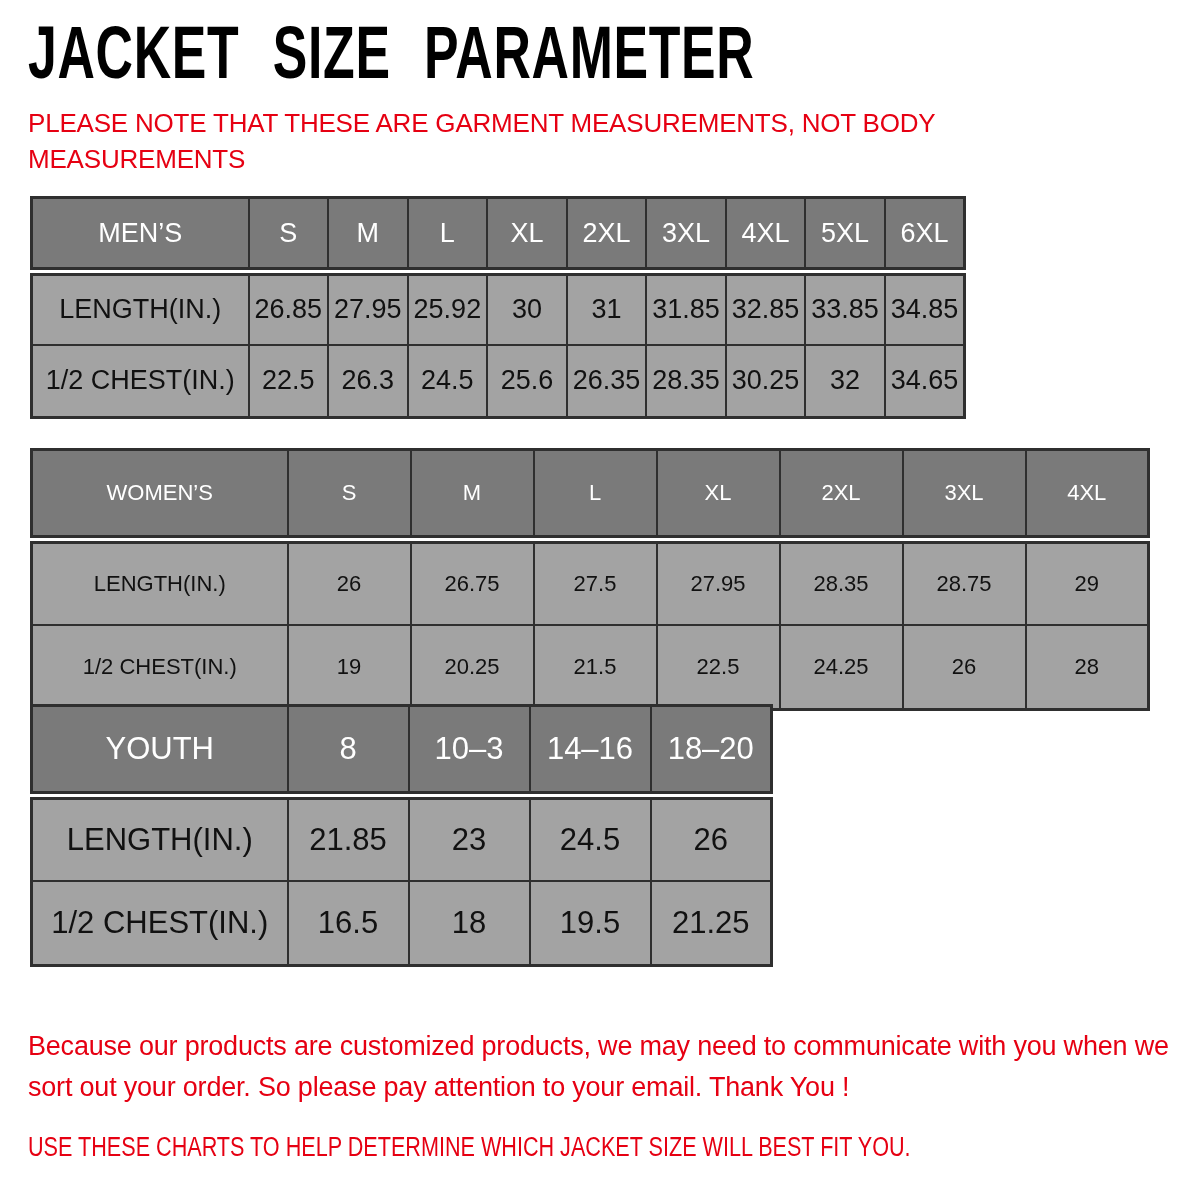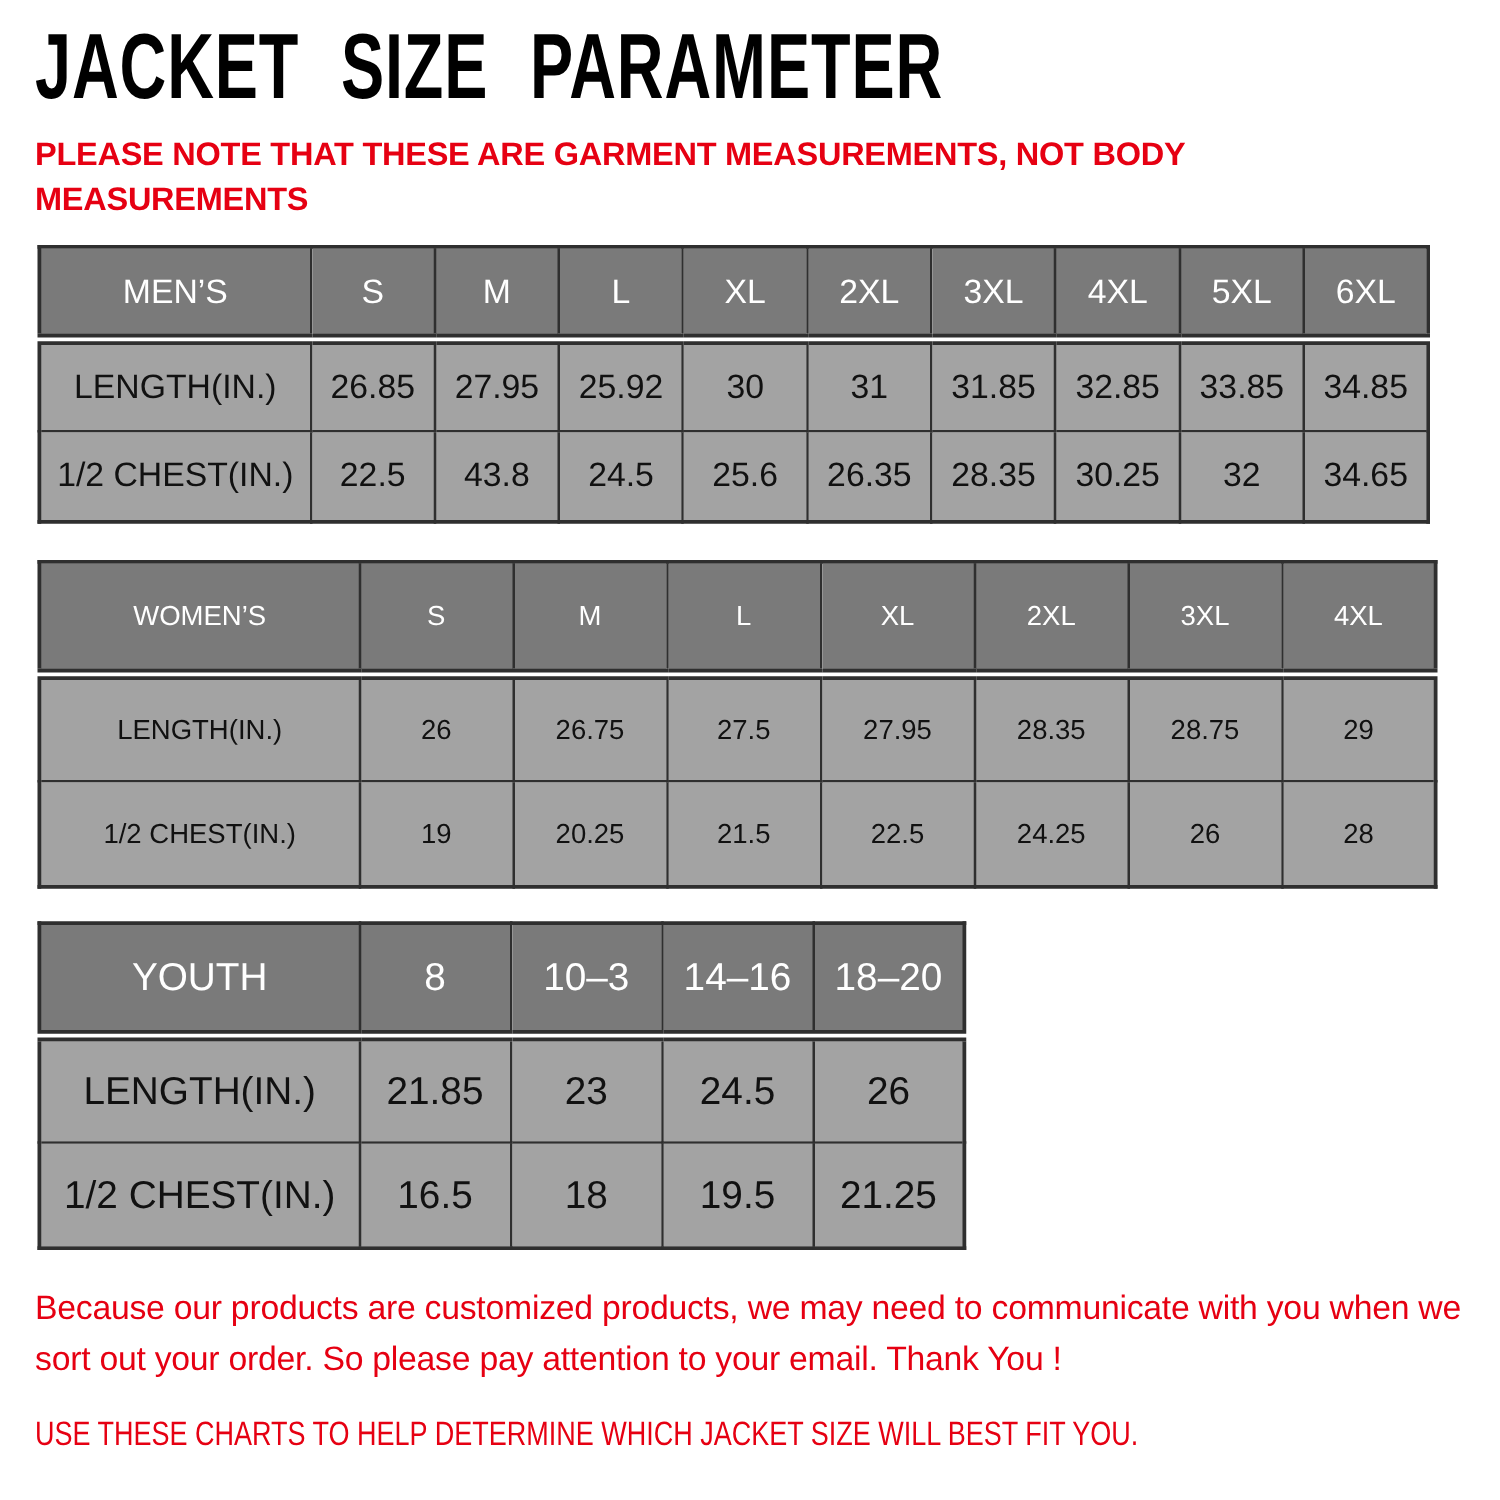--- a/index.html
+++ b/index.html
@@ -14,47 +14,47 @@
 
   .title {
     position: absolute; left: 28px; top: 16px; margin: 0;
     font-size: 74px; font-weight: 700; line-height: 1;
     letter-spacing: 1px; word-spacing: 26px; white-space: nowrap;
     transform: scale(0.70, 1.0); transform-origin: left top;
     color: #000;
   }
   .note {
     position: absolute; left: 28px; top: 106px; margin: 0;
-    width: 960px; font-size: 26px; line-height: 1.38; font-weight: 700;
+    width: 960px; font-size: 26px; line-height: 1.38; font-weight: 400;
     color: var(--red); letter-spacing: -0.2px;
   }
 
   .tbl-section { position: absolute; }
   #mens-section   { left: 30px; top: 196px; }
   #womens-section { left: 30px; top: 448px; }
-  #youth-section  { left: 30px; top: 737px; }
+  #youth-section  { left: 30px; top: 704px; }
 
   table.sizes {
     border-collapse: collapse; table-layout: fixed;
     border: 3px solid var(--border-dark);
   }
   .sizes th, .sizes td {
     border: 2px solid var(--border-dark);
     padding: 0; text-align: center; vertical-align: middle;
     overflow: hidden; white-space: nowrap;
   }
   .sizes thead th {
     background: var(--header-gray); color: var(--header-text);
     border-bottom: 9px double var(--border-dark);
     background-clip: padding-box;
     font-weight: 400;
   }
   .sizes td { color: var(--cell-text); font-weight: 400; background: #a3a3a3; }
 
-  table.mens   { width: 1114px; font-size: 27px; }
+  table.mens   { width: 936px; font-size: 27px; }
   .mens .labelcol   { width: 217px; }
   .mens thead tr  { height: 74px; }
   .mens tbody tr  { height: 73px; }
 
   table.womens { width: 1120px; font-size: 22px; }
   .womens .labelcol { width: 256px; }
   .womens thead tr { height: 90px; }
   .womens tbody tr { height: 85px; }
 
   table.youth  { width: 743px;  font-size: 31px; }
@@ -111,21 +111,21 @@
           <td>30</td>
           <td>31</td>
           <td>31.85</td>
           <td>32.85</td>
           <td>33.85</td>
           <td>34.85</td>
         </tr>
         <tr>
           <td>1/2 CHEST(IN.)</td>
           <td>22.5</td>
-          <td>43.8</td>
+          <td>26.3</td>
           <td>24.5</td>
           <td>25.6</td>
           <td>26.35</td>
           <td>28.35</td>
           <td>30.25</td>
           <td>32</td>
           <td>34.65</td>
         </tr>
       </tbody>
     </table>

